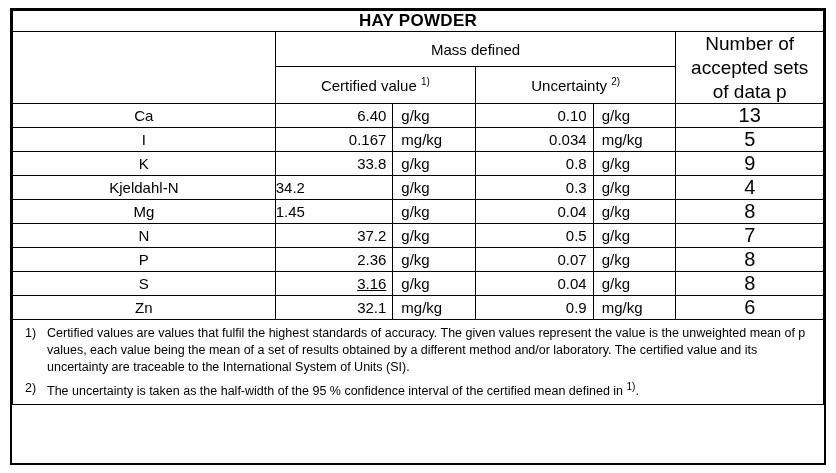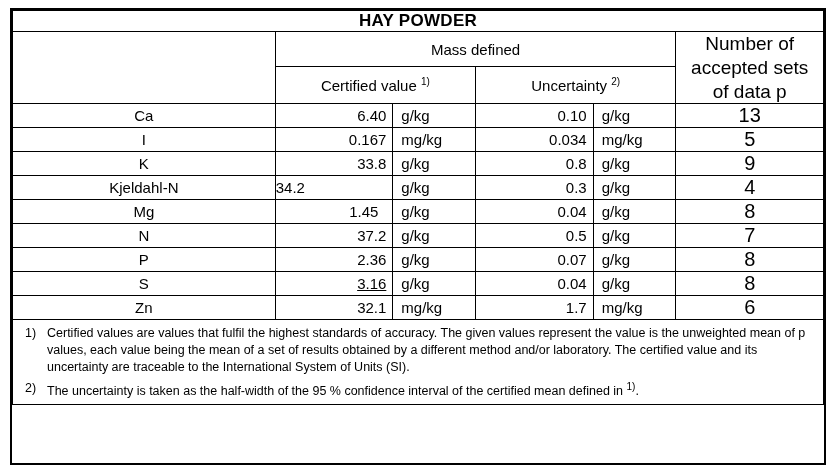--- a/index.html
+++ b/index.html
@@ -171,21 +171,21 @@
           <td class="elem no-top-border">Kjeldahl-N</td>
           <td class="numcell no-top-border" style="text-align:left;padding-right:6px;">34.2</td>
           <td class="numcell no-top-border" style="text-align:left;padding-left:8px;">g/kg</td>
           <td class="numcell no-top-border" style="text-align:right;padding-right:6px;">0.3</td>
           <td class="numcell no-top-border" style="text-align:left;padding-left:8px;">g/kg</td>
           <td class="sets no-top-border">4</td>
         </tr>
 
         <tr>
           <td class="elem no-top-border">Mg</td>
-          <td class="numcell no-top-border" style="text-align:right;padding-right:14px;">1.45</td>
+          <td class="numcell no-top-border" style="text-align:left;padding-right:14px;">1.45</td>
           <td class="numcell no-top-border" style="text-align:left;padding-left:8px;">g/kg</td>
           <td class="numcell no-top-border" style="text-align:right;padding-right:6px;">0.04</td>
           <td class="numcell no-top-border" style="text-align:left;padding-left:8px;">g/kg</td>
           <td class="sets no-top-border">8</td>
         </tr>
 
         <tr>
           <td class="elem no-top-border">N</td>
           <td class="numcell no-top-border" style="text-align:right;padding-right:6px;padding-left:9px;">37.2</td>
           <td class="numcell no-top-border" style="text-align:left;padding-left:8px;">g/kg</td>
@@ -209,21 +209,21 @@
           <td class="numcell no-top-border" style="text-align:left;padding-left:8px;">g/kg</td>
           <td class="numcell no-top-border" style="text-align:right;padding-right:6px;">0.04</td>
           <td class="numcell no-top-border" style="text-align:left;padding-left:8px;">g/kg</td>
           <td class="sets no-top-border">8</td>
         </tr>
 
         <tr>
           <td class="elem no-top-border">Zn</td>
           <td class="numcell no-top-border" style="text-align:right;padding-right:6px;">32.1</td>
           <td class="numcell no-top-border" style="text-align:left;padding-left:8px;">mg/kg</td>
-          <td class="numcell no-top-border" style="text-align:right;padding-right:6px;">1.7</td>
+          <td class="numcell no-top-border" style="text-align:right;padding-right:6px;">0.9</td>
           <td class="numcell no-top-border" style="text-align:left;padding-left:8px;">mg/kg</td>
           <td class="sets no-top-border">6</td>
         </tr>
 
         <tr>
           <td colspan="6" style="padding:0;">
             <div class="notes">
               <div class="note">
                 <div class="note-marker">1)</div>
                 <div class="note-text">Certified values are values that fulfil the highest standards of accuracy. The given values represent the value is the unweighted mean of p values, each value being the mean of a set of results obtained by a different method and/or laboratory. The certified value and its uncertainty are traceable to the International System of Units (SI).</div>

